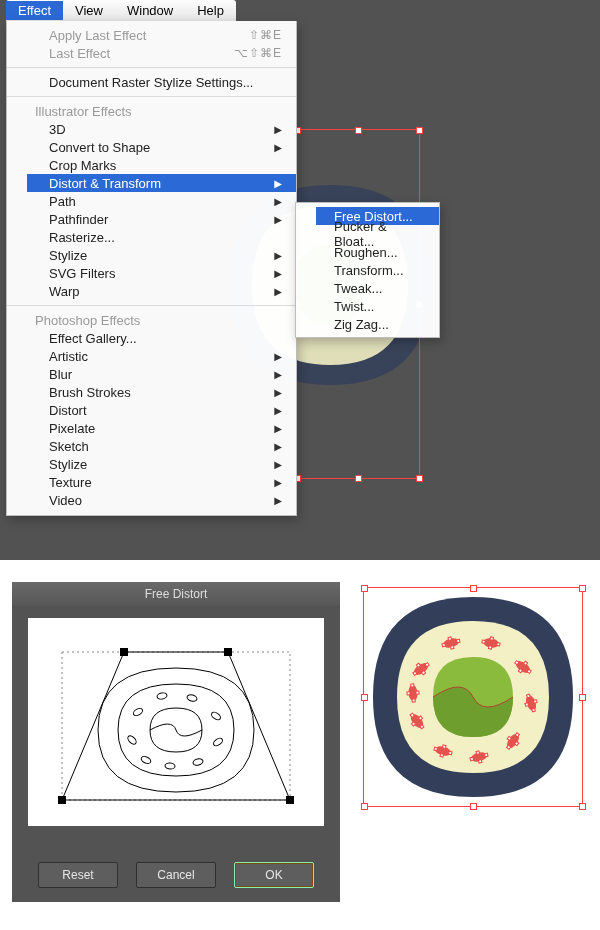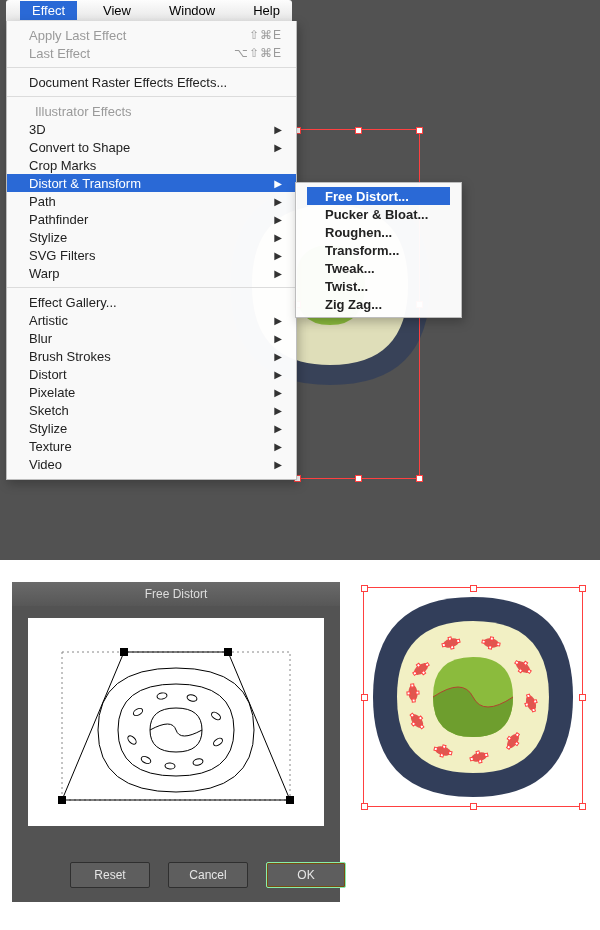--- a/index.html
+++ b/index.html
@@ -1,41 +1,41 @@
 <!DOCTYPE html>
 <html><head>
 <meta charset="utf-8">
 <style>
   html,body{margin:0;padding:0;width:600px;height:930px;font-family:"Lucida Grande","Helvetica Neue",Arial,sans-serif;font-size:13px;color:#000;background:#fff;}
   .top-panel{position:absolute;left:0;top:0;width:600px;height:560px;background:#525252;}
   
   .back-art{position:absolute;left:210px;top:125px;width:250px;height:360px;pointer-events:none;overflow:hidden;}
   .menubar{position:absolute;left:6px;top:0;height:21px;display:flex;align-items:center;gap:0;background:linear-gradient(#fdfdfd,#e6e6e6);font-size:13px;border-radius:3px 3px 0 0;}
-  .menubar .mitem{padding:2px 12px;margin-left:14px;}
+  .menubar .mitem{padding:2px 12px;}
   .menubar .mitem.active{background:#2a69d6;color:#fff;}
   .dropdown{position:absolute;left:6px;top:21px;width:289px;background:rgba(255,255,255,0.97);border:1px solid #bdbdbd;border-top:none;box-shadow:2px 4px 10px rgba(0,0,0,0.25);padding:5px 0 6px 0;}
-  .row{display:flex;align-items:center;height:18px;padding:0 14px 0 22px;color:#222;position:relative;}
+  .row{display:flex;align-items:center;height:18px;padding:0 14px 0 22px;color:#222;position:relative;margin-left:20px;}
   .row.disabled{color:#9a9a9a;}
   .row .short{margin-left:auto;font-size:12px;color:inherit;letter-spacing:1px;}
   .row .arrow{margin-left:auto;font-size:10px;color:#333;}
   .row.highlight{background:#2a69d6;color:#fff;text-align:right;}
   .row.highlight .arrow{color:#fff;}
   .sep{height:1px;background:#dcdcdc;margin:5px 0;}
   .section-head{height:18px;padding:0 14px 0 28px;color:#9a9a9a;display:flex;align-items:center;}
-  .submenu{position:absolute;left:295px;top:182px;width:143px;background:rgba(255,255,255,0.97);border:1px solid #bdbdbd;box-shadow:2px 4px 10px rgba(0,0,0,0.25);padding:4px 11px;font-weight:bold;}
+  .submenu{position:absolute;left:295px;top:202px;width:143px;background:rgba(255,255,255,0.97);border:1px solid #bdbdbd;box-shadow:2px 4px 10px rgba(0,0,0,0.25);padding:4px 0;}
   .submenu .row{padding-left:18px;}
   
   .sel-rect{position:absolute;border:1px solid #ff4040;pointer-events:none;}
   .handle{position:absolute;width:5px;height:5px;background:#fff;border:1px solid #ff4040;margin:-3px 0 0 -3px;}
   
   .bottom-panel{position:absolute;left:0;top:560px;width:600px;height:370px;background:#fff;}
   .dlg{position:absolute;left:12px;top:582px;width:328px;height:320px;background:#535353;color:#ccc;font-size:12px;}
   .dlg-title{height:24px;background:linear-gradient(#6a6a6a,#575757);text-align:center;line-height:24px;color:#ddd;font-size:12px;}
   .dlg-canvas{position:absolute;left:16px;top:36px;width:296px;height:208px;background:#fff;}
-  .dlg-btns{position:absolute;left:0;bottom:14px;width:100%;display:flex;justify-content:center;gap:18px;margin-left:32px;}
+  .dlg-btns{position:absolute;left:0;bottom:14px;width:100%;display:flex;justify-content:center;gap:18px;}
   .btn{width:78px;height:24px;background:#5e5e5e;border:1px solid #2f2f2f;color:#e6e6e6;display:flex;align-items:center;justify-content:center;font-size:12px;border-radius:2px;}
   .btn.primary{border:1px solid #86efac;box-shadow:0 0 0 1px #7a4d0f inset;}
   .color-art{position:absolute;left:358px;top:582px;width:230px;height:230px;}
 </style>
 </head>
 <body>
 
 <div class="top-panel">
 
   <div class="back-art">
@@ -70,21 +70,21 @@
     <div class="row disabled">
       <span>Apply Last Effect</span>
       <span class="short">⇧⌘E</span>
     </div>
     <div class="row disabled">
       <span>Last Effect</span>
       <span class="short">⌥⇧⌘E</span>
     </div>
     <div class="sep"></div>
     <div class="row">
-      <span>Document Raster Effects Effects...</span>
+      <span>Document Raster Stylize Settings...</span>
     </div>
     <div class="sep"></div>
     <div class="section-head">Illustrator Effects</div>
 
     <div class="row">
         <span>3D</span>
         <span class="arrow">▶</span>
       </div>
     <div class="row">
         <span>Convert to Shape</span>
@@ -99,33 +99,37 @@
       </div>
     <div class="row">
         <span>Path</span>
         <span class="arrow">▶</span>
       </div>
     <div class="row">
         <span>Pathfinder</span>
         <span class="arrow">▶</span>
       </div>
     <div class="row">
+        <span>Rasterize...</span>
+      </div>
+    <div class="row">
         <span>Stylize</span>
         <span class="arrow">▶</span>
       </div>
     <div class="row">
         <span>SVG Filters</span>
         <span class="arrow">▶</span>
       </div>
     <div class="row">
         <span>Warp</span>
         <span class="arrow">▶</span>
       </div>
 
     <div class="sep"></div>
+    <div class="section-head">Photoshop Effects</div>
 
     <div class="row">
         <span>Effect Gallery...</span>
       </div>
     <div class="row">
         <span>Artistic</span>
         <span class="arrow">▶</span>
       </div>
     <div class="row">
         <span>Blur</span>

